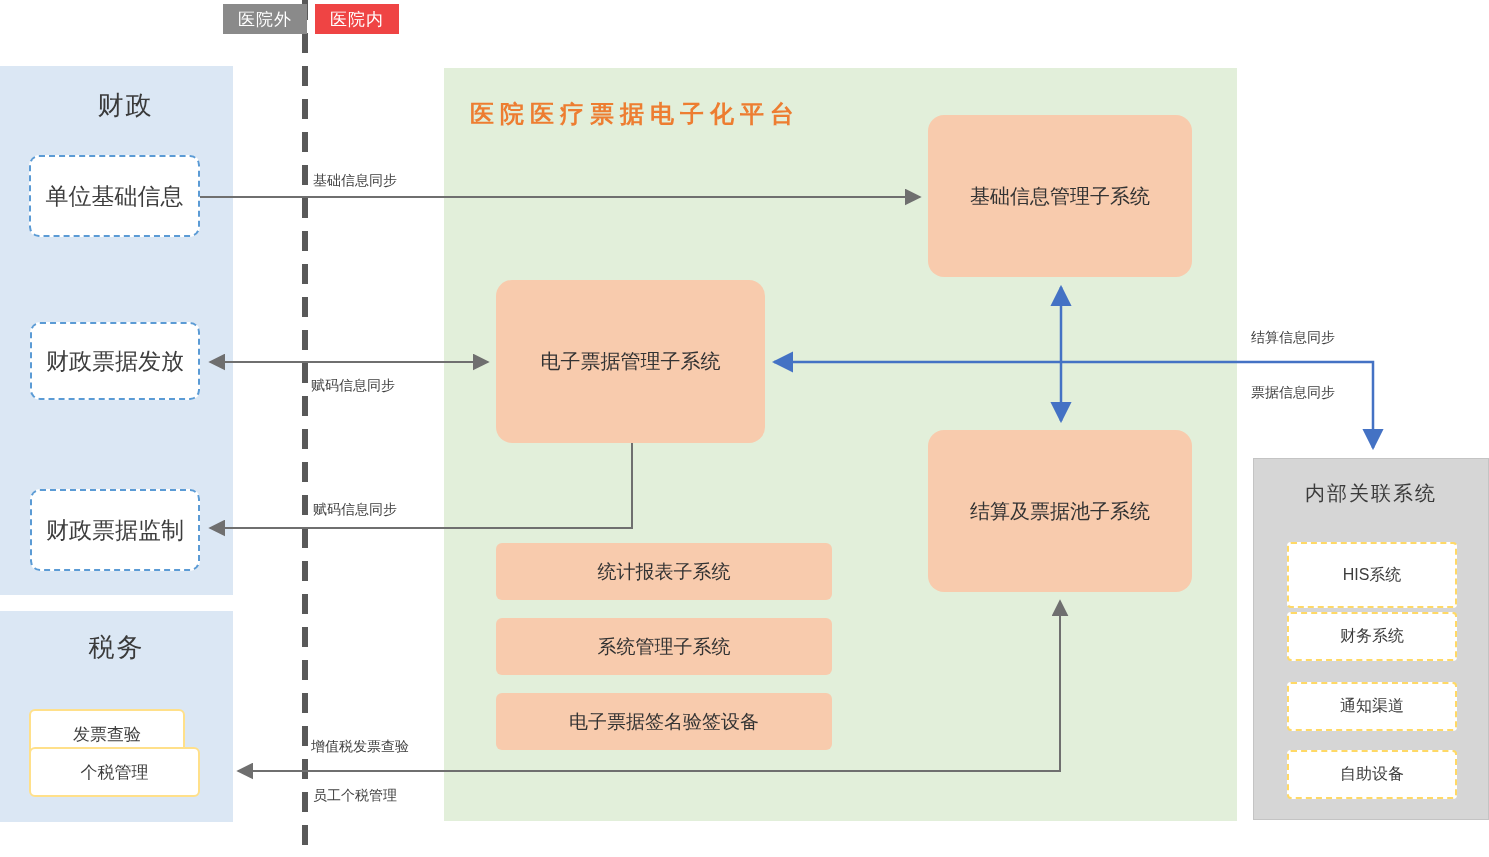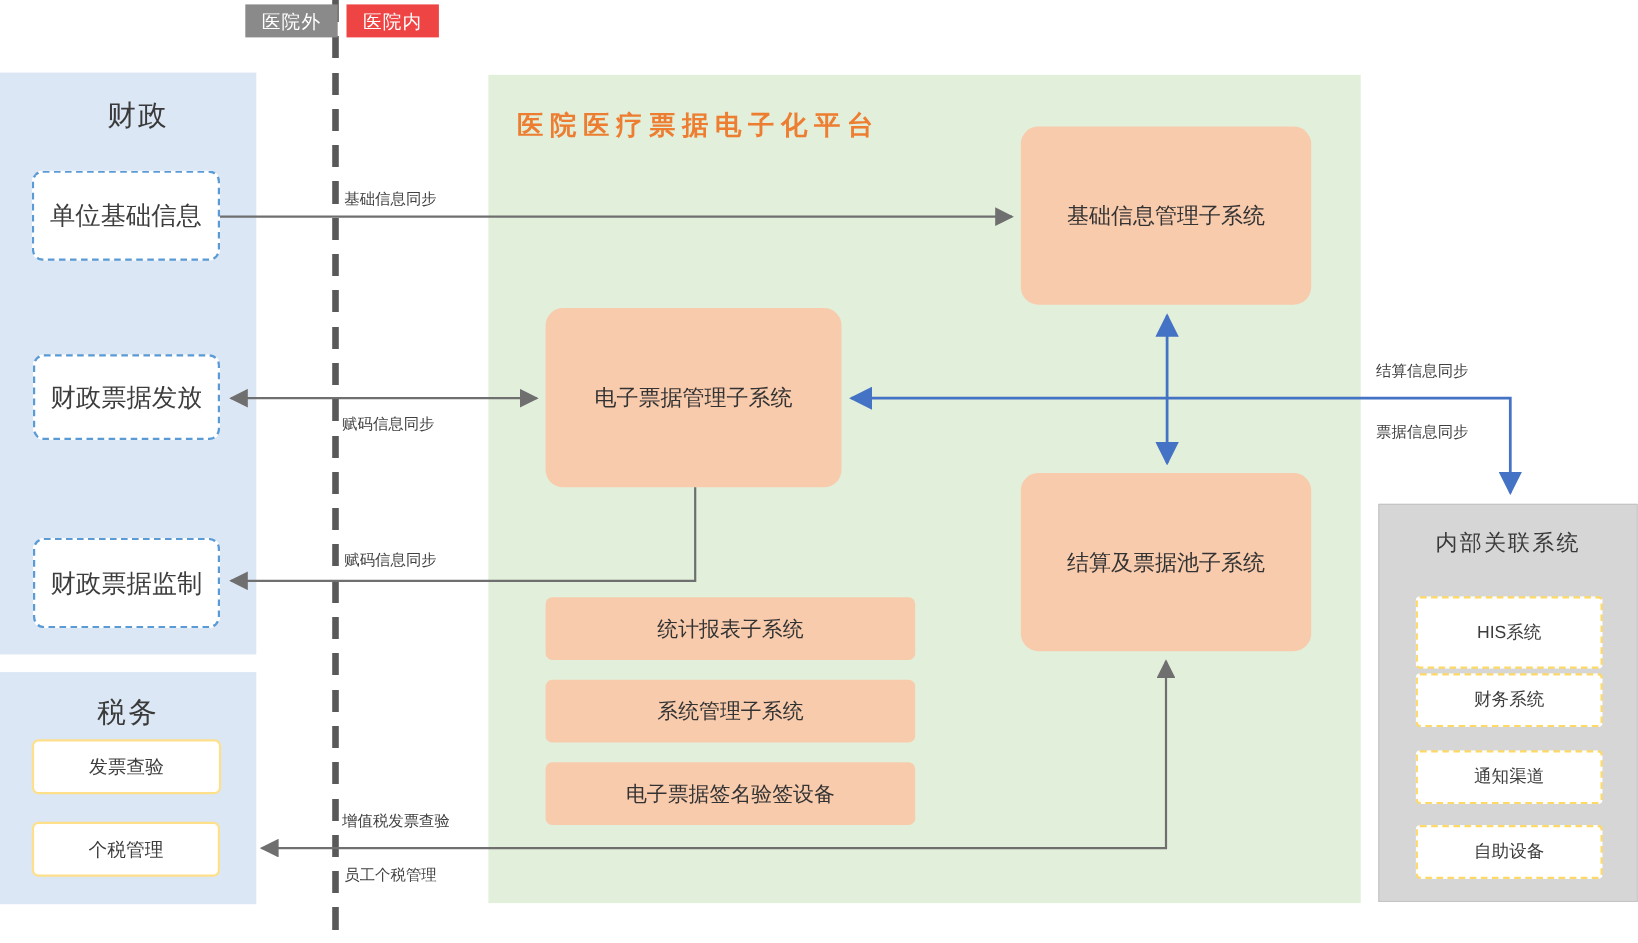--- a/index.html
+++ b/index.html
@@ -54,21 +54,21 @@
 
   <div class="panel-title" style="left:0;top:88px;width:251px;">财政</div>
   <div class="panel-title" style="left:0;top:630px;width:233px;">税务</div>
   <div class="platform-title" style="left:470px;top:98px;">医院医疗票据电子化平台</div>
   <div class="panel-title" style="left:1253px;top:480px;width:236px;font-size:20px;">内部关联系统</div>
 
   <div class="node node-dashed-blue" style="left:29px;top:155px;width:171px;height:82px;">单位基础信息</div>
   <div class="node node-dashed-blue" style="left:30px;top:322px;width:170px;height:78px;">财政票据发放</div>
   <div class="node node-dashed-blue" style="left:30px;top:489px;width:170px;height:82px;">财政票据监制</div>
 
-  <div class="node node-yellow-solid" style="left:29px;top:672px;width:172px;height:50px;">发票查验</div>
+  <div class="node node-yellow-solid" style="left:29px;top:709px;width:156px;height:50px;">发票查验</div>
   <div class="node node-yellow-solid" style="left:29px;top:747px;width:171px;height:50px;">个税管理</div>
 
   <div class="node node-orange-big" style="left:928px;top:115px;width:264px;height:162px;">基础信息管理子系统</div>
   <div class="node node-orange-big" style="left:496px;top:280px;width:269px;height:163px;">电子票据管理子系统</div>
   <div class="node node-orange-big" style="left:928px;top:430px;width:264px;height:162px;">结算及票据池子系统</div>
 
   <div class="node node-orange-bar" style="left:496px;top:543px;width:336px;height:57px;">统计报表子系统</div>
   <div class="node node-orange-bar" style="left:496px;top:618px;width:336px;height:57px;">系统管理子系统</div>
   <div class="node node-orange-bar" style="left:496px;top:693px;width:336px;height:57px;">电子票据签名验签设备</div>
 

